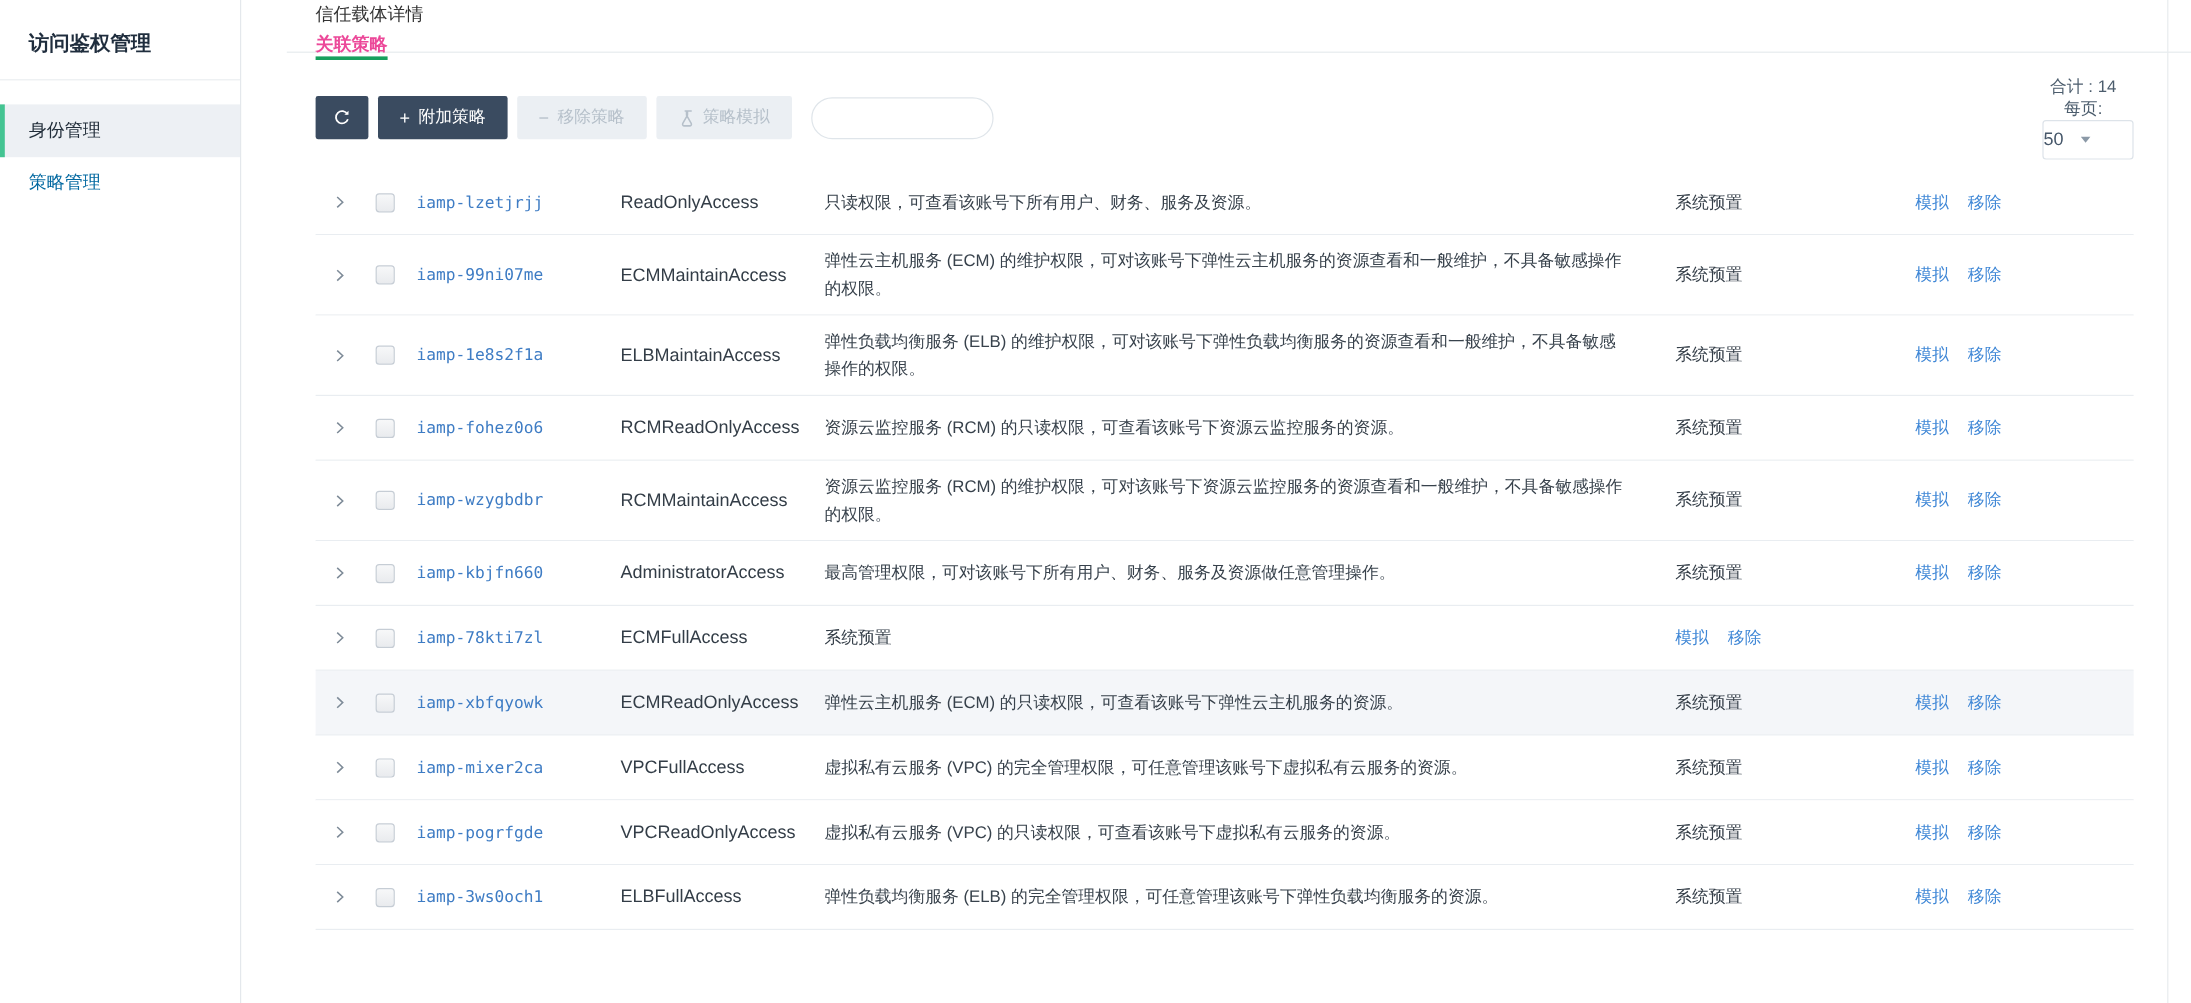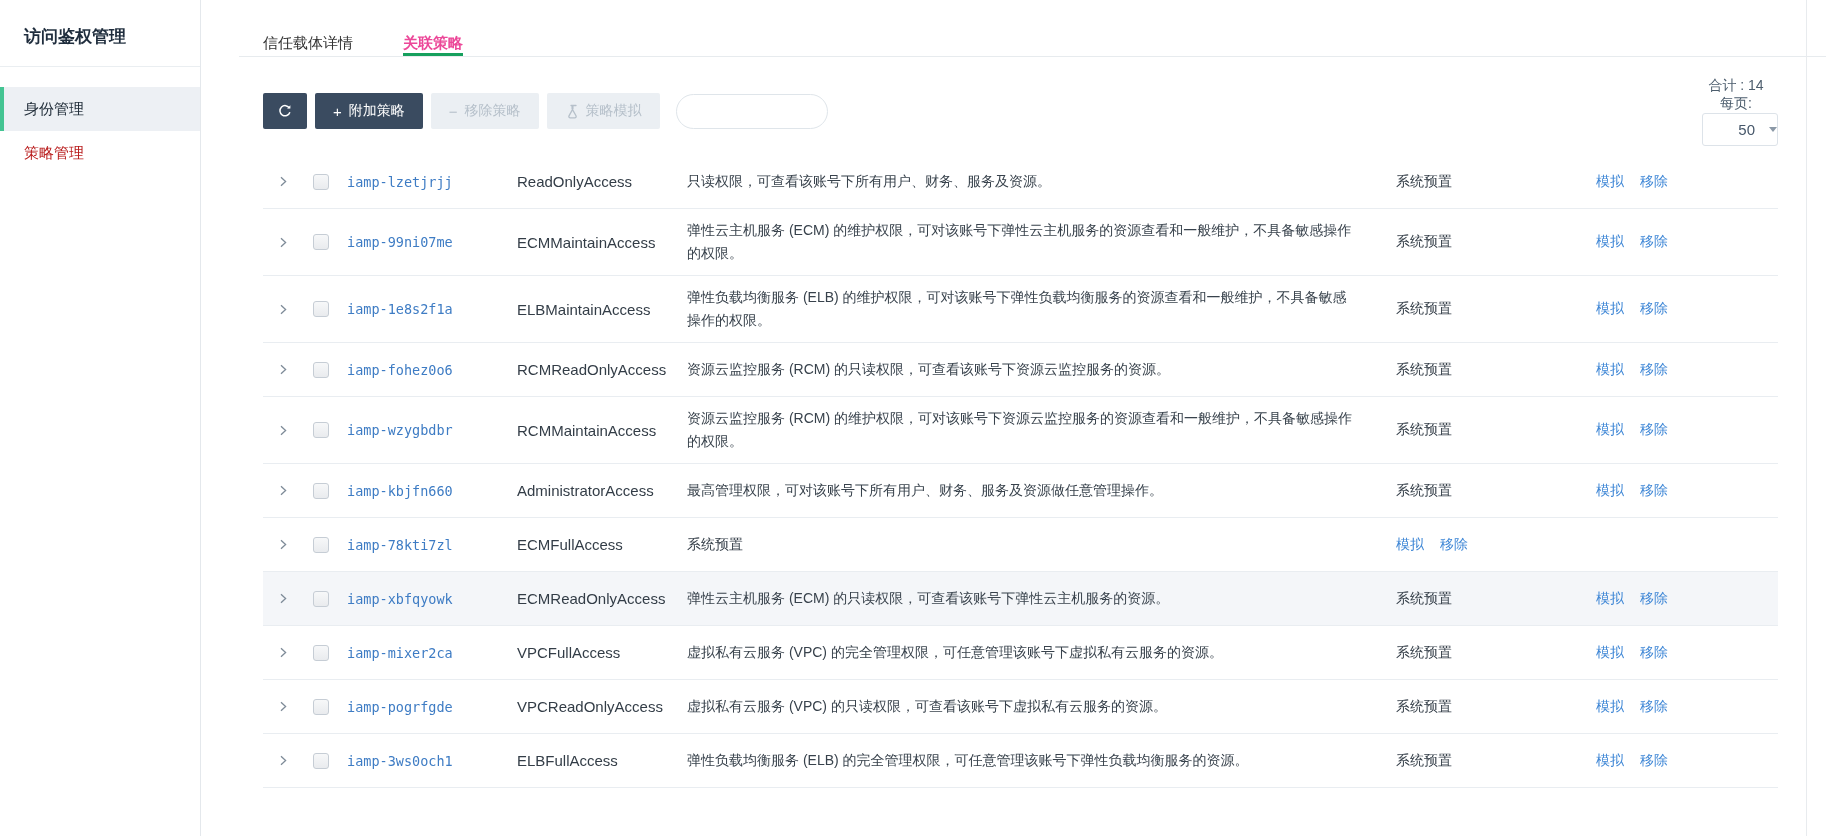--- a/index.html
+++ b/index.html
@@ -14,32 +14,32 @@
     position: absolute; left: 0; top: 0; width: 201px; height: 100%;
     background: #fff; border-right: 1px solid #e4e8ec;
   }
   .sidebar-title {
     padding: 25px 24px 18px 24px; font-size: 17px; font-weight: bold;
     color: #1f2d3d; border-bottom: 1px solid #eaeef1;
   }
   .sidebar-menu { margin-top: 20px; }
   .sidebar-item {
     position: relative; height: 44px; line-height: 44px; padding-left: 24px;
-    font-size: 15px; color: #b91c1c; cursor: pointer;
+    font-size: 15px; color: #0369a1; cursor: pointer;
   }
   .sidebar-item.active { background: #edf0f4; color: #222e3a; }
   .active-bar {
     position: absolute; left: 0; top: 0; width: 4px; height: 100%;
     background: #44c492;
   }
   
   .main { margin-left: 239px; height: 100%; }
   .tabs {
-    display: flex; align-items: flex-end; padding: 0 24px;
-    height: 57px; border-bottom: 1px solid #e7ebee;
+    display: flex; align-items: flex-start; padding: 0 24px;
+    height: 44px; border-bottom: 1px solid #e7ebee; flex-direction: column;
   }
   .tab {
     margin-right: 50px; font-size: 15px; color: #333;
     display: flex; align-items: center; cursor: pointer;
     border-bottom: 3px solid transparent; padding-top: 3px;
   }
   .tab.active { color: #ec4899; font-weight: bold; border-bottom-color: #16a05d; }
   
   .toolbar {
     display: flex; align-items: center; justify-content: space-between;
@@ -59,21 +59,21 @@
   .search-input {
     width: 152px; height: 35px; border: 1px solid #dfe5ea; border-radius: 18px;
     margin-left: 8px; padding: 0 16px; outline: none; font-size: 14px;
     color: #333; background: #fff;
     font-family: "Liberation Sans", "DejaVu Sans", sans-serif;
   }
   .page-info { display: flex; align-items: center; color: #4c5d6d; font-size: 14px; flex-direction: column; }
   .page-info .txt { margin-right: 8px; }
   .page-select {
     width: 76px; height: 33px; border: 1px solid #dde3e9; border-radius: 3px;
-    display: flex; align-items: center; justify-content: flex-end; gap: 14px;
+    display: flex; align-items: center; justify-content: flex-start; gap: 14px;
     background: #fff; cursor: pointer; color: #44556600; color: #46576a;
     font-size: 15px;
   }
   .caret-down {
     width: 0; height: 0; border-left: 4px solid transparent;
     border-right: 4px solid transparent; border-top: 5px solid #8b99a7;
   }
   
   .table { margin: 0 48px 0 24px; }
   .trow {

